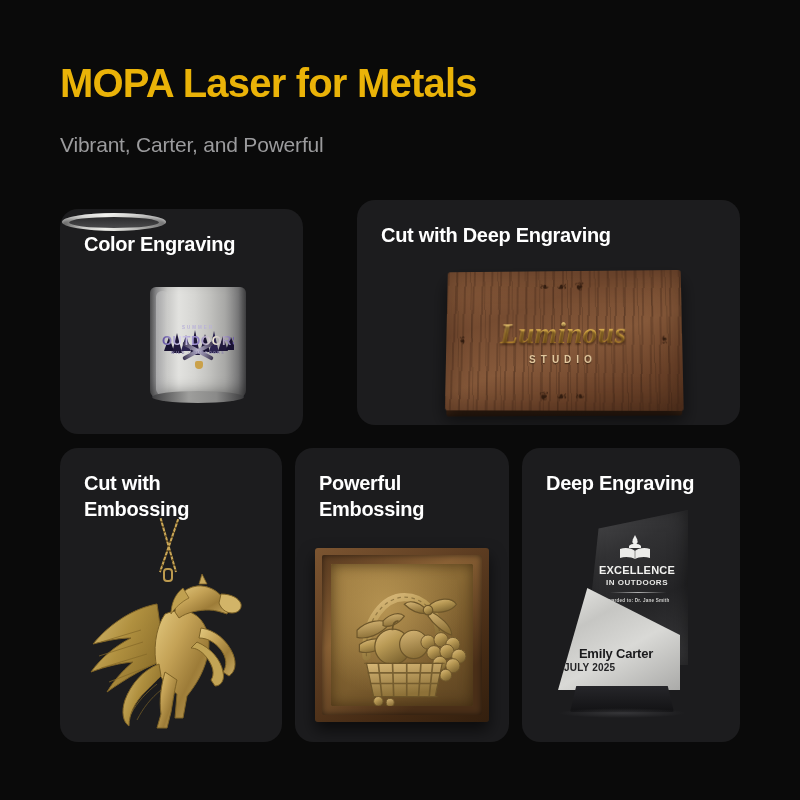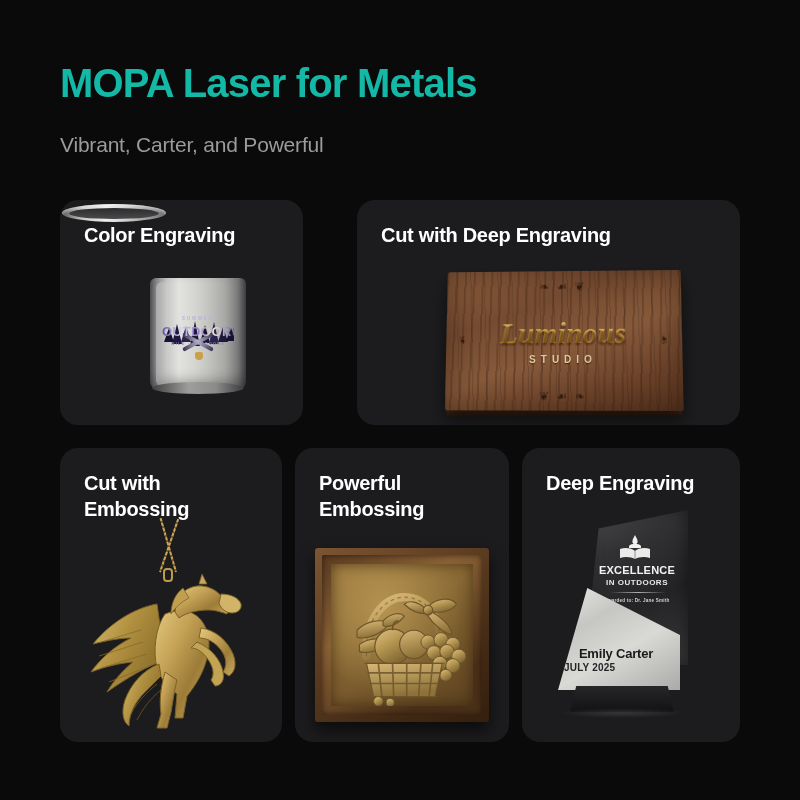--- a/index.html
+++ b/index.html
@@ -6,21 +6,21 @@
   html, body {
     width: 800px; height: 800px;
     background: #0a0a0a;
     font-family: "Liberation Sans", sans-serif;
     overflow: hidden;
   }
   .page { position: relative; width: 800px; height: 800px; background: #0a0a0a; }
 
   .page-title {
     position: absolute; left: 60px; top: 60px;
-    font-size: 40px; font-weight: 700; color: #14b8a6;
+    font-size: 40px; font-weight: 700; color: #eab308;
     letter-spacing: -0.8px; line-height: 1.15;
   }
   .page-subtitle {
     position: absolute; left: 60px; top: 133px;
     font-size: 21px; font-weight: 400; color: #9b9b9d;
     letter-spacing: -0.2px;
   }
 
   .card {
     position: absolute;
@@ -32,21 +32,21 @@
     position: absolute; left: 24px; top: 22px;
     font-size: 20px; font-weight: 600; color: #ffffff;
     letter-spacing: -0.3px; line-height: 1.32;
     white-space: pre-line;
   }
   .card-media {
     position: absolute; left: 0; right: 0; bottom: 0; top: 0;
   }
 
   
-  #card-color    { left: 60px;  top: 200px; width: 243px; height: 225px; }
+  #card-color    { left: 60px;  top: 209px; width: 243px; height: 225px; }
   #card-cutdeep  { left: 357px; top: 200px; width: 383px; height: 225px; }
   #card-cutemb   { left: 60px;  top: 448px; width: 222px; height: 294px; }
   #card-oversize { left: 295px; top: 448px; width: 214px; height: 294px; }
   #card-deepeng  { left: 522px; top: 448px; width: 218px; height: 294px; }
 
   
   .mug-wrap { position:absolute; left:84px; top:68px; width:108px; height:132px; }
   .mug-body {
     position:absolute; left:6px; top:10px; width:96px; height:112px;
     border-radius: 6px 6px 9px 9px;

